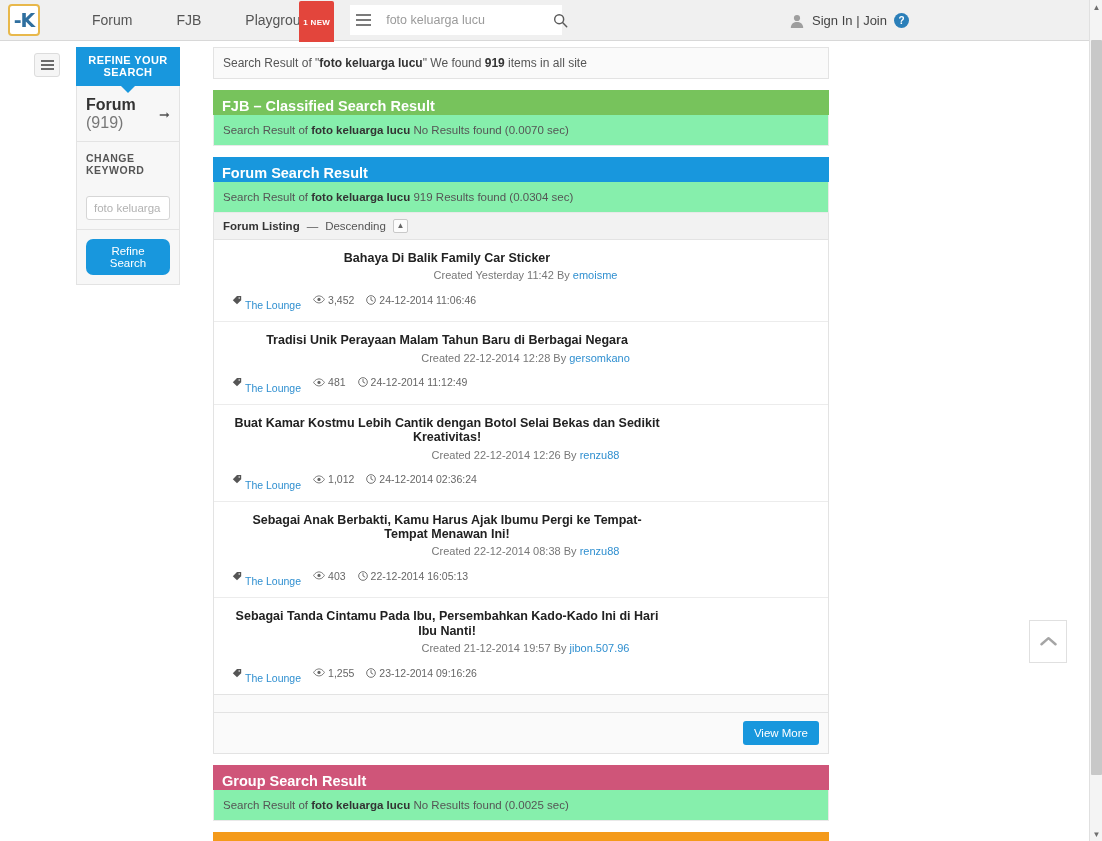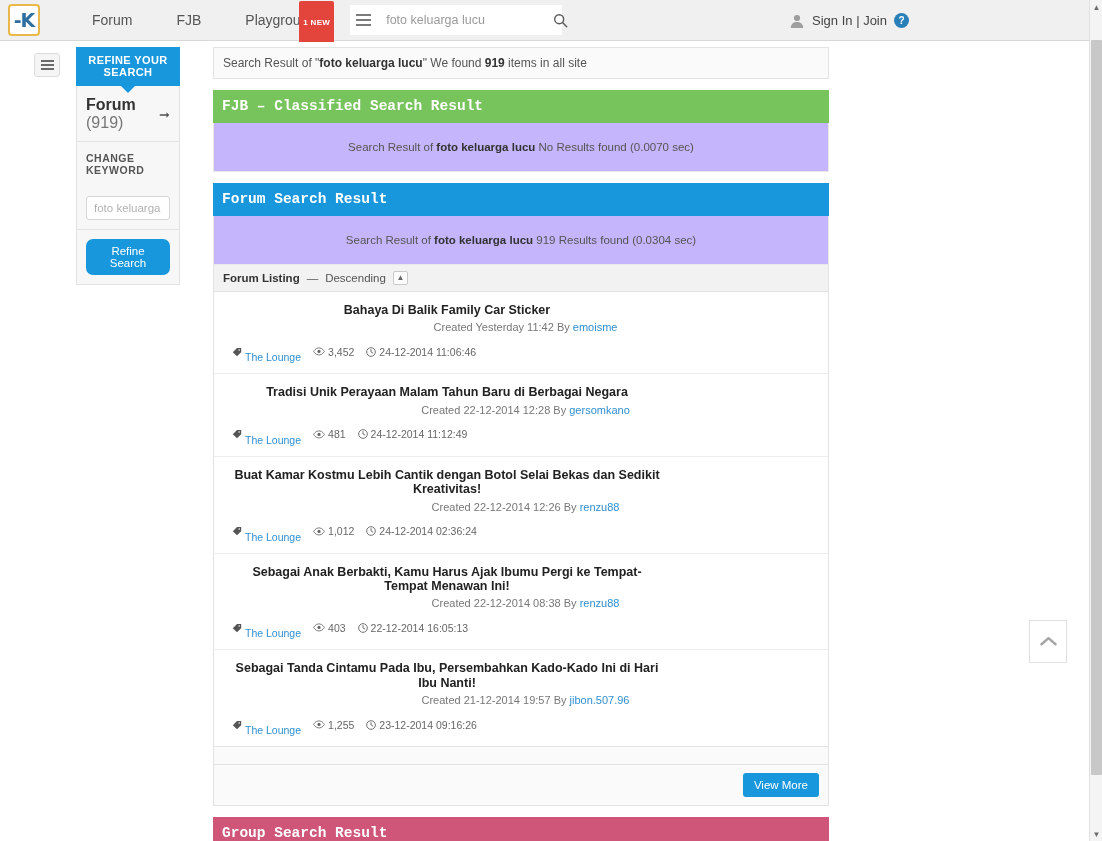--- a/index.html
+++ b/index.html
@@ -136,30 +136,30 @@
   .main { position: absolute; left: 213px; top: 5px; width: 616px; }
 
   .topnote {
     border: 1px solid #e3e3e3; background: #fafafa;
     font-size: 12px; color: #555; padding: 8px 9px;
   }
   .topnote b { color: #333; }
 
   .sec-head {
     color: #fff; font-size: 14.5px; font-weight: bold;
-    padding: 8px 9px 9px 9px; margin-top: 11px; font-family: Liberation Mono, monospace;
+    padding: 8px 9px 1px 9px; margin-top: 11px;
   }
   .sec-head.green  { background: #77c35c; }
   .sec-head.blue   { background: #1897dd; }
   .sec-head.pink   { background: #cf5579; }
   .sec-head.orange { background: #f49a1a; }
 
   .sec-note {
-    background: #c4b5fd; border: 1px solid #e9e9e9; border-top: none;
-    font-size: 11.5px; color: #555; padding: 18px; text-align: center;
+    background: #86efac; border: 1px solid #e9e9e9; border-top: none;
+    font-size: 11.5px; color: #555; padding: 9px;
   }
   .sec-note b { color: #333; }
 
   .listing-bar {
     background: #f2f2f2; border: 1px solid #e3e3e3; border-top: none;
     padding: 6px 9px; display: flex; align-items: center; gap: 7px;
     font-size: 11.5px; color: #555;
   }
   .listing-bar b { color: #333; }
   .sort-btn {
@@ -504,20 +504,23 @@
       </div>
 
     </div>
 
     <div class="viewmore-strip"></div>
     <div class="viewmore-bar">
       <button class="viewmore-btn">View More</button>
     </div>
 
     <div class="sec-head pink">Group Search Result</div>
+    <div class="sec-note">
+      <span>Search Result of </span><b>foto keluarga lucu</b><span> No Results found (0.0025 sec)</span>
+    </div>
 
     <div class="sec-head orange">Username Search Result</div>
     <div class="sec-note">
       
     </div>
 
   </div>
 
   <div class="back-top">
     <svg class="icon-svg" width="17" height="11" viewBox="0 0 18 11">

